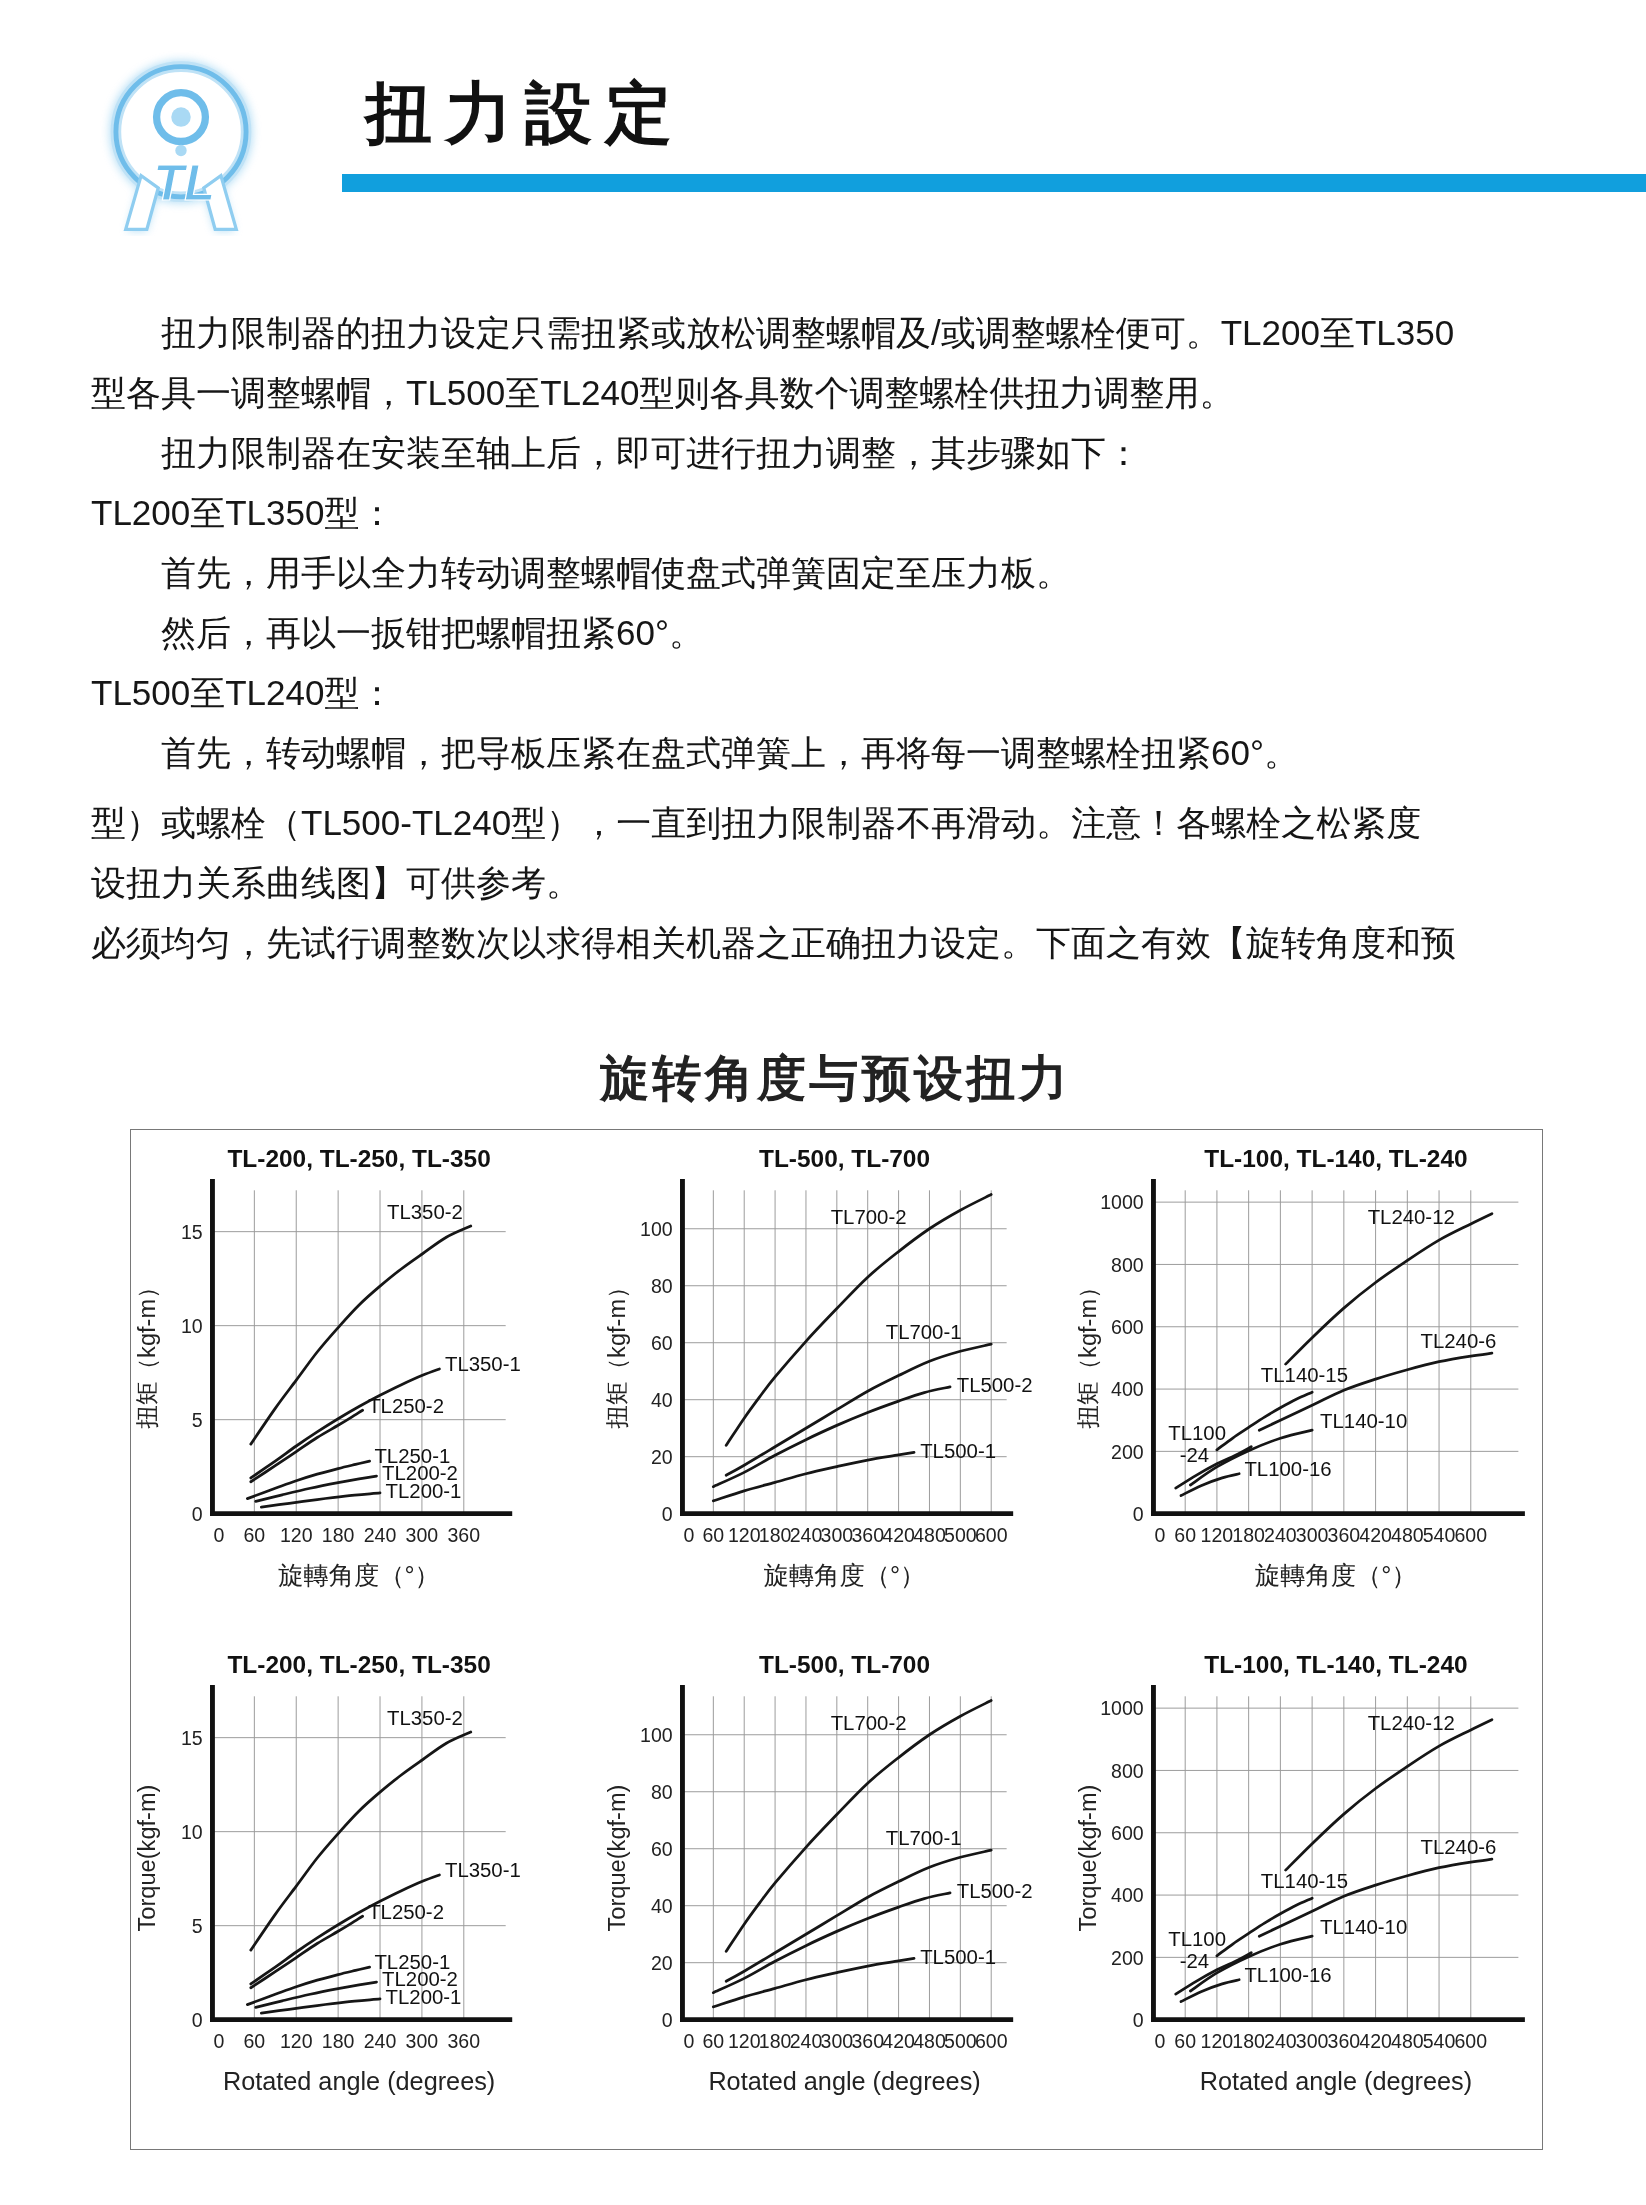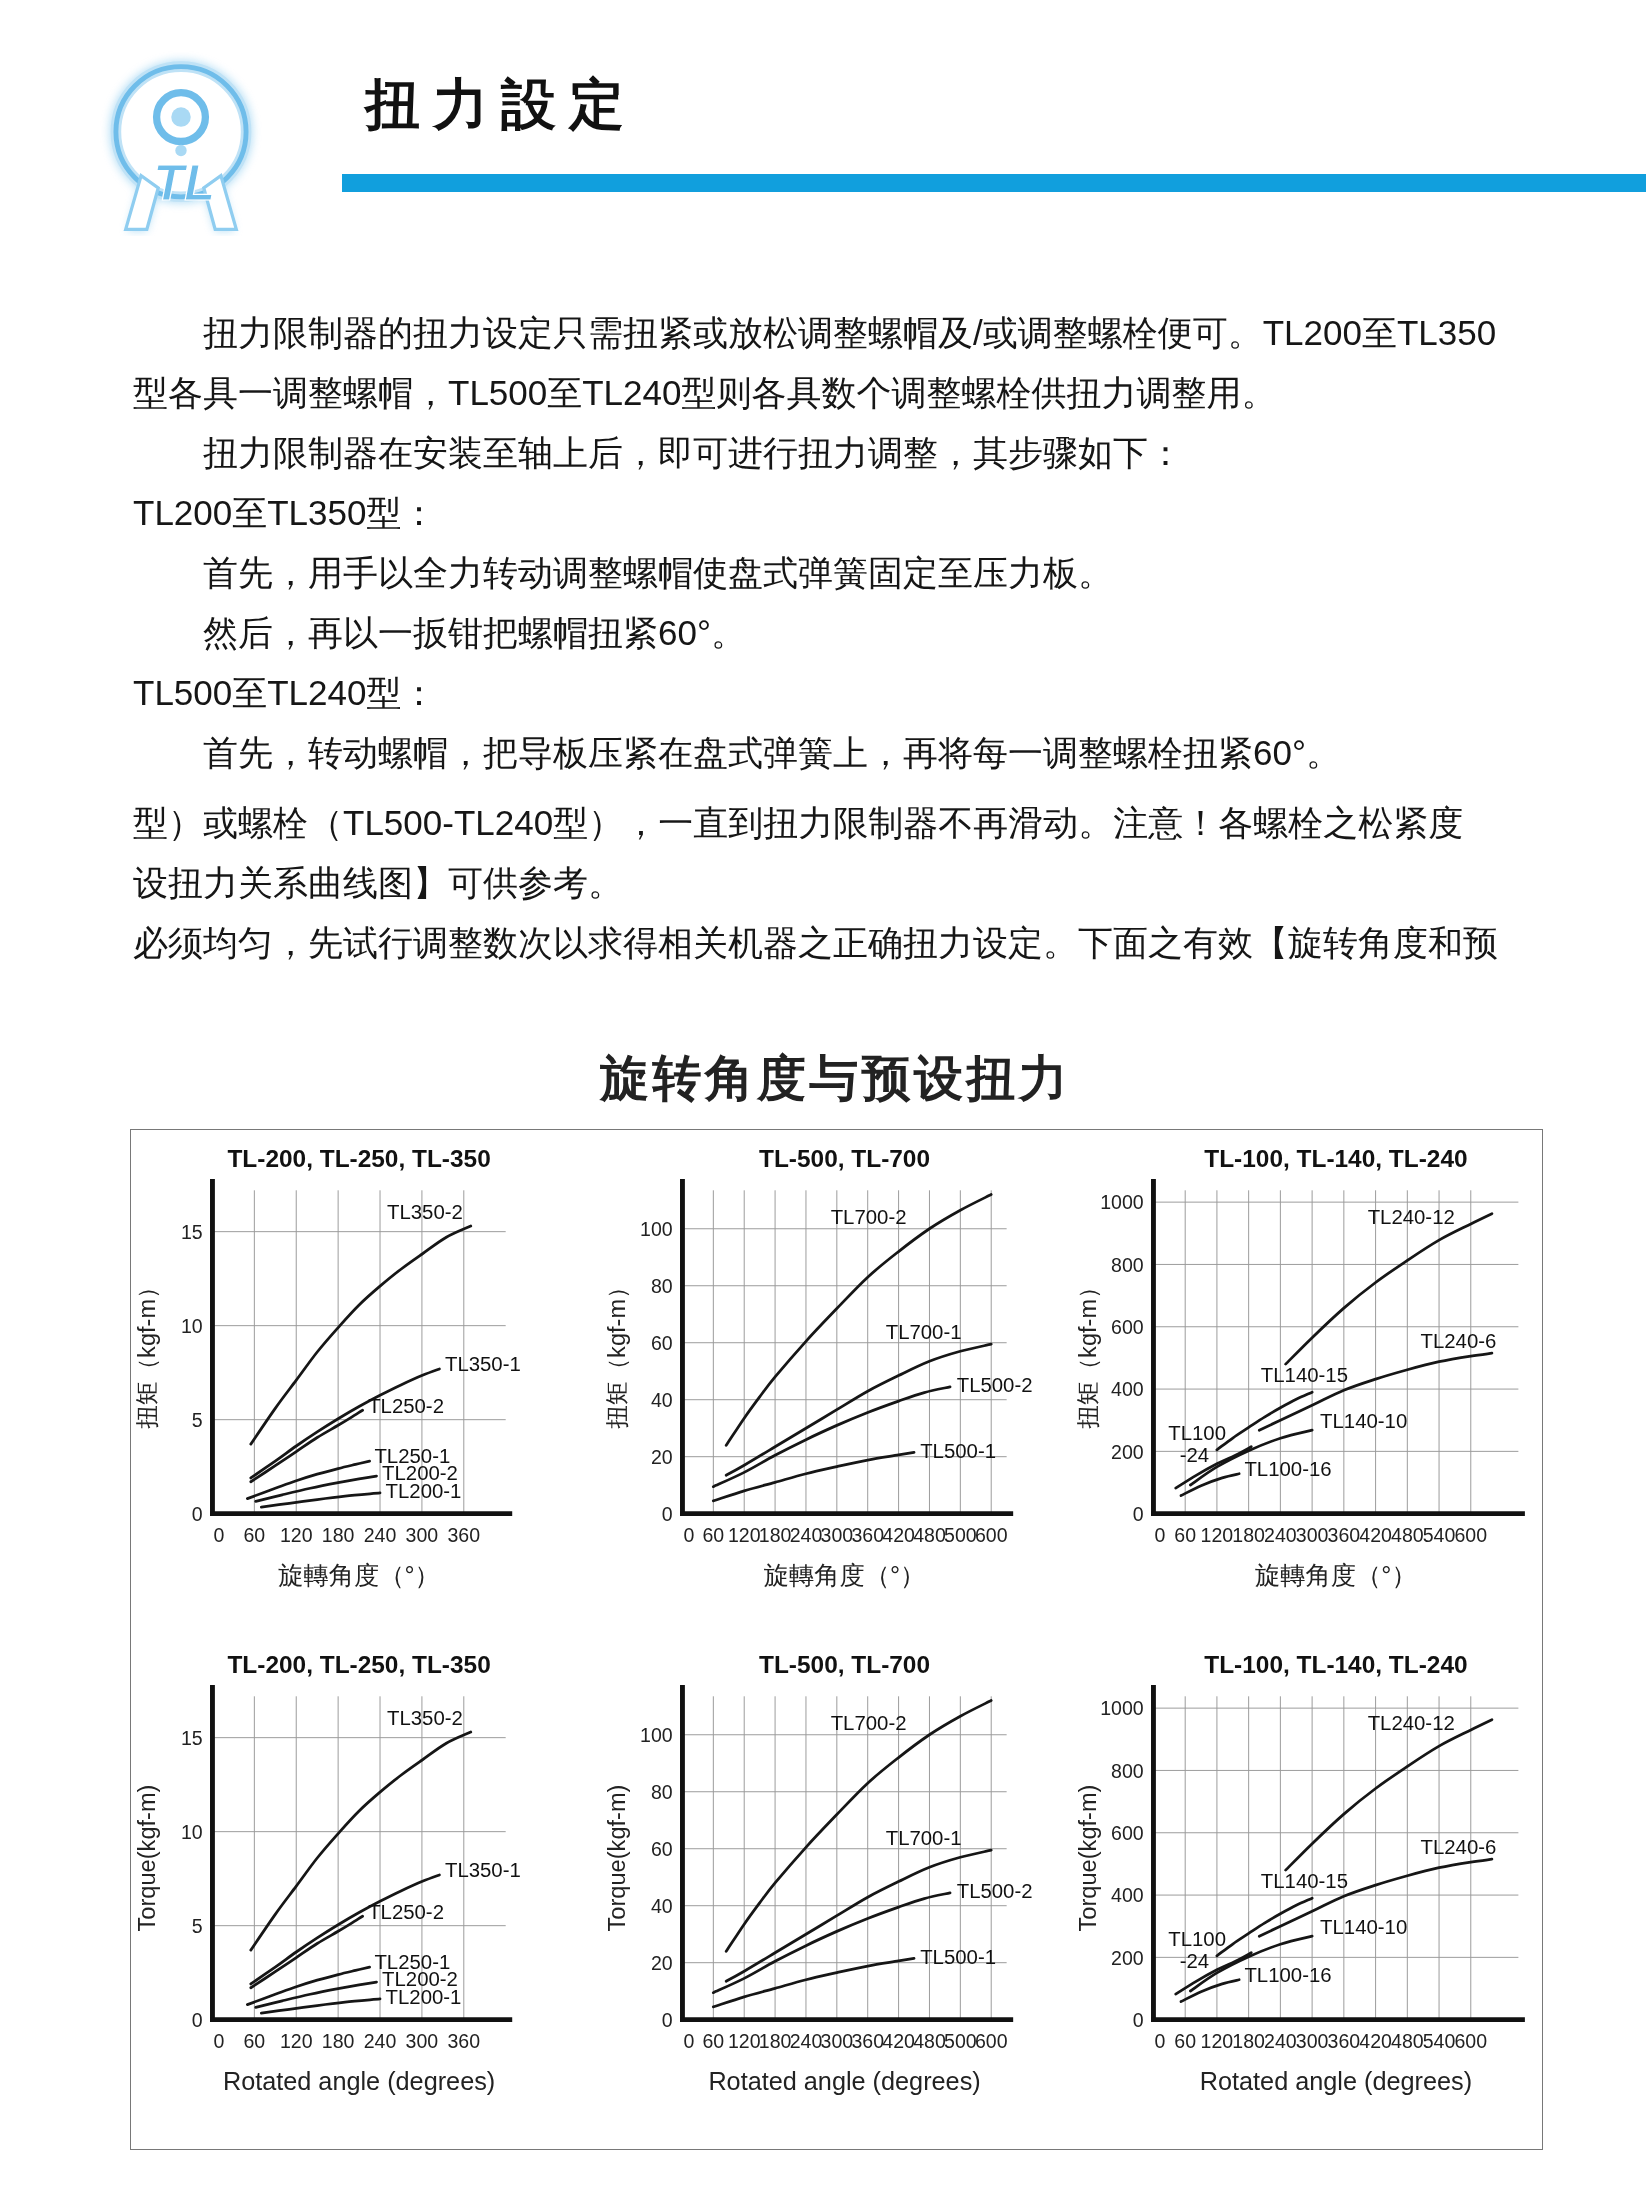--- a/index.html
+++ b/index.html
@@ -1,25 +1,25 @@
 <!DOCTYPE html>
 <html style="font-size:13px"><head>
 <meta charset="utf-8">
 <style>
   html,body{margin:0;padding:0;background:#e8e8e8;}
   .page{position:relative;width:1647px;height:2205px;background:#ffffff;overflow:hidden;
         font-family:"Liberation Sans","DejaVu Sans",sans-serif;color:#1a1a1a;}
   
   .logo{position:absolute;left:85px;top:47px;width:192px;height:189px;}
-  .page-title{position:absolute;left:365px;top:68px;margin:0;font-size:55px;font-weight:bold;
+  .page-title{position:absolute;left:365px;top:68px;margin:0;font-size:67px;font-weight:bold;
               letter-spacing:13px;color:#111;text-align:center;}
   .accent-bar{position:absolute;left:342px;right:0;top:174px;height:18px;}
   
   .body-text{position:absolute;left:91px;top:303px;width:1467px;font-size:35px;color:#161616;}
-  .body-text .line{line-height:60px;white-space:nowrap;margin-left:42px;}
+  .body-text .line{line-height:60px;white-space:nowrap;}
   .body-text .indent0{padding-left:70px;}
   .gap-before{margin-top:9.8px;}
   
   .section-title{position:absolute;top:1034px;left:0;width:100%;margin:12px;text-align:center;
                  font-size:49px;font-weight:bold;letter-spacing:3.3px;color:#222;}
   
   .charts-box{position:absolute;left:130px;top:1129px;width:1413px;height:1021px;
               border:1.6px solid #787878;box-sizing:border-box;
               display:grid;grid-template-columns:repeat(3,1fr);grid-template-rows:1fr 1fr;
               padding-top:8.2px;}

